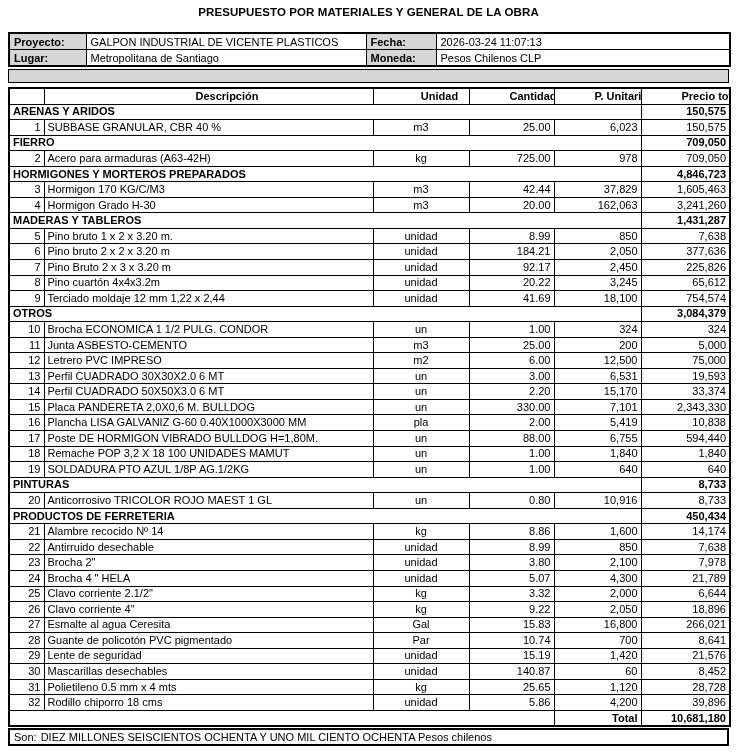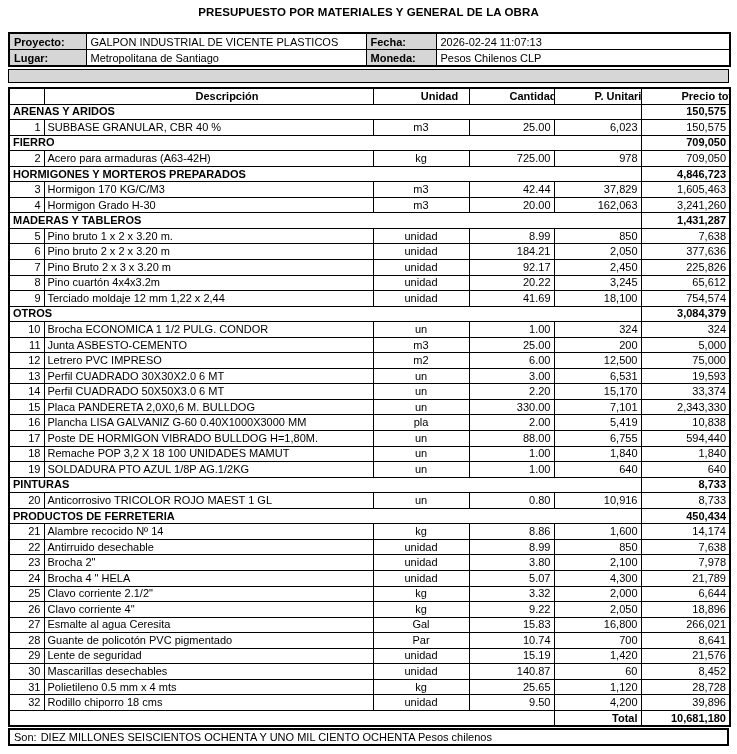--- a/index.html
+++ b/index.html
@@ -92,21 +92,21 @@
       <col style="width:77px">
         <col style="width:280px">
         <col style="width:70px">
         <col style="width:294px">
     </colgroup>
     <tbody>
       <tr>
         <td class="lbl">Proyecto:</td>
         <td>GALPON INDUSTRIAL DE VICENTE PLASTICOS</td>
         <td class="lbl">Fecha:</td>
-        <td>2026-02-24 11:07:13</td>
+        <td>2026-03-24 11:07:13</td>
       </tr>
       <tr>
         <td class="lbl">Lugar:</td>
         <td>Metropolitana de Santiago</td>
         <td class="lbl">Moneda:</td>
         <td>Pesos Chilenos CLP</td>
       </tr>
     </tbody>
   </table>
 
@@ -405,21 +405,21 @@
           <td class="">Polietileno 0.5 mm x 4 mts</td>
           <td class="center">kg</td>
           <td class="num">25.65</td>
           <td class="num">1,120</td>
           <td class="num">28,728</td>
         </tr>
         <tr>
           <td class="num">32</td>
           <td class="">Rodillo chiporro 18 cms</td>
           <td class="center">unidad</td>
-          <td class="num">9.50</td>
+          <td class="num">5.86</td>
           <td class="num">4,200</td>
           <td class="num">39,896</td>
         </tr>
       </tbody>
     <tbody>
       <tr>
         <td colspan="4" class="nb"></td>
         <td class="num bold">Total</td>
         <td class="num bold">10,681,180</td>
       </tr>

